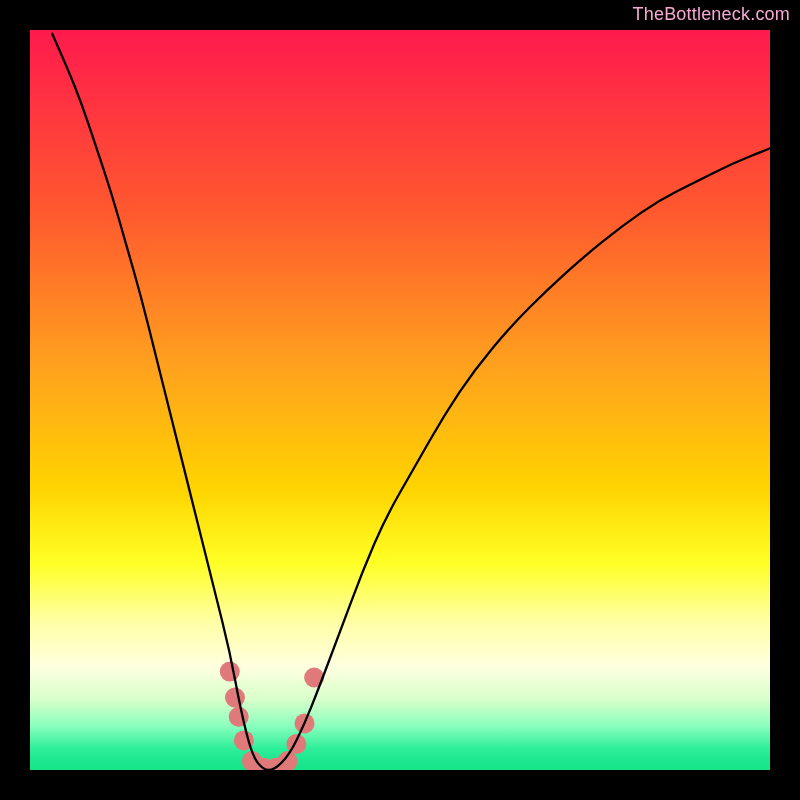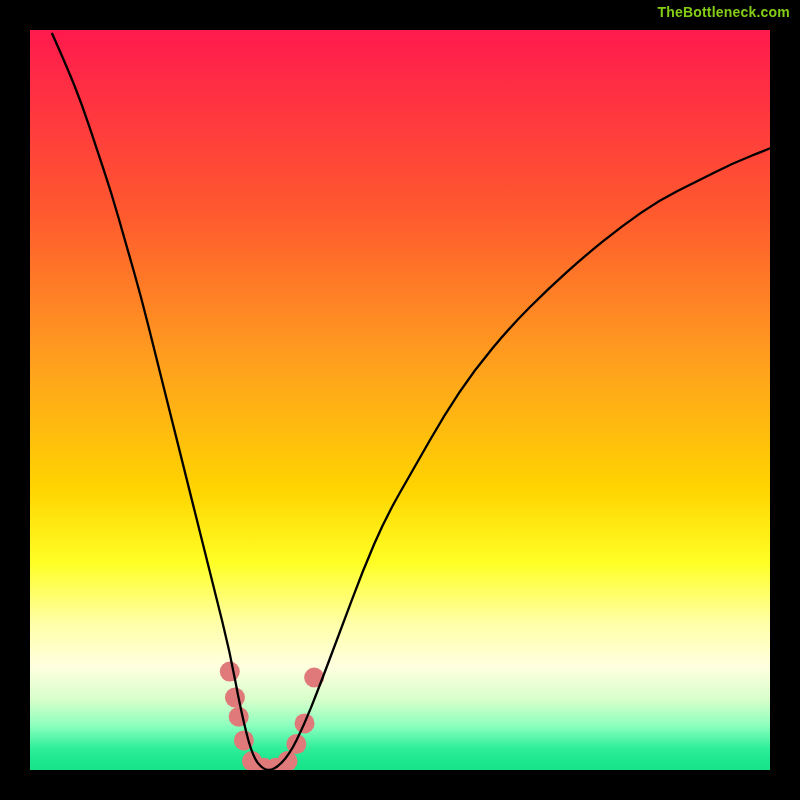--- a/index.html
+++ b/index.html
@@ -24,23 +24,23 @@
     left: 30px;
     top: 30px;
     width: 740px;
     height: 740px;
     overflow: hidden;
   }
   .watermark {
     position: absolute;
     top: 4px;
     right: 10px;
-    color: #84cc16;
-    font-size: 14px;
-    font-weight: 700;
+    color: #f9a8d4;
+    font-size: 18px;
+    font-weight: 400;
     letter-spacing: 0.2px;
     user-select: none;
   }
   svg { display: block; }
 </style>
 </head>
 <body>
 
 <div class="frame">
   <div class="watermark">TheBottleneck.com</div>

